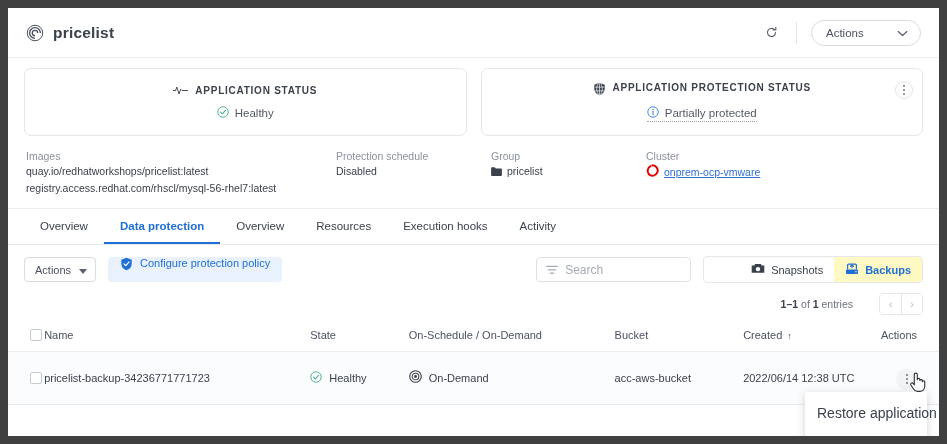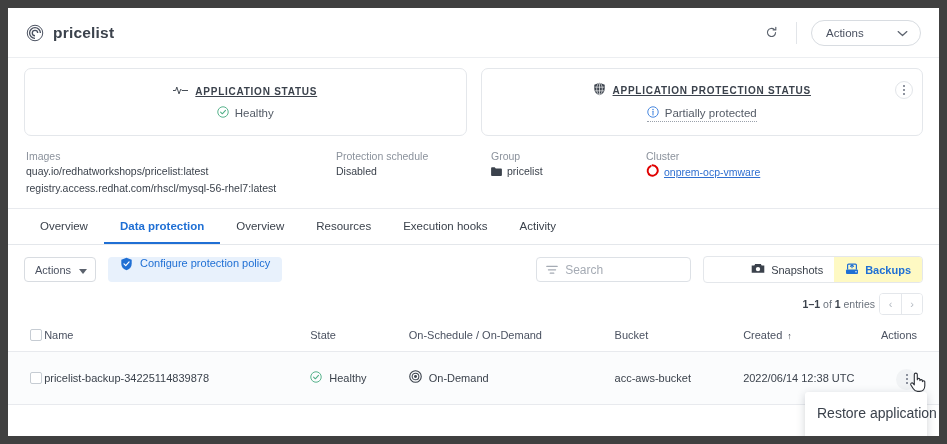--- a/index.html
+++ b/index.html
@@ -45,23 +45,23 @@
   .cards-row {
     display: flex; gap: 14px; padding: 10px 16px 0 16px;
   }
   .card {
     flex: 1; height: 68px; border: 1px solid #e4e7eb; border-radius: 7px;
     background: #fff; position: relative;
     display: flex; flex-direction: column; align-items: center; justify-content: center;
     gap: 8px;
   }
   .card-title {
-    display: flex; align-items: center; gap: 7px;
+    display: flex; align-items: flex-start; gap: 7px;
     font-size: 10px; font-weight: bold; letter-spacing: .75px;
-    color: #3b424c; text-transform: uppercase; text-decoration: underline;
+    color: #3b424c; text-transform: uppercase;
   }
   .card-value { display: flex; align-items: center; gap: 6px; font-size: 11.5px; color: #545b66; }
   .card-value.dotted { border-bottom: 1px dotted #9aa1ab; padding-bottom: 1px; cursor: pointer; }
   .card-kebab {
     position: absolute; right: 9px; top: 12px;
     width: 18px; height: 18px; border: 1px solid #e2e5e9; border-radius: 50%;
     display:flex; align-items:center; justify-content:center; cursor: pointer; background:#fff;
   }
   .kebab-dots { display:flex; flex-direction: column; gap: 2px; align-items:center; }
   .kebab-dots i { width: 2px; height: 2px; background: #6b7280; border-radius: 50%; display:block; }
@@ -112,21 +112,21 @@
   }
   .search-box input::placeholder { color: #a5abb4; }
   .seg-group { display: flex; border-radius: 4px; overflow: hidden; border: 1px solid #e4e7eb; padding-left: 36px; }
   .seg {
     height: 25px; display: flex; align-items: center; gap: 6px; padding: 0 11px;
     font-size: 11px; color: #3b424c; background: #fff; cursor: pointer;
   }
   .seg.active { background: #fef9c3; color: #1f6fd4; font-weight: bold; }
   
   .pagination {
-    display: flex; align-items: center; justify-content: flex-end; gap: 4px;
+    display: flex; align-items: center; justify-content: flex-end; gap: 26px;
     padding: 10px 16px 8px 16px;
   }
   .page-info { font-size: 10.5px; color: #6c737d; }
   .page-info b { color: #3b424c; }
   .pager { display: flex; border: 1px solid #e4e7eb; border-radius: 4px; overflow: hidden; }
   .pager button {
     width: 21px; height: 20px; background: #fff; border: none; cursor: pointer;
     display:flex; align-items:center; justify-content:center; color: #b3b9c1; font-size: 11px;
     font-family: "Liberation Sans", sans-serif;
   }
@@ -382,21 +382,21 @@
           <span>Created</span><span class="sort-arrow">↑</span>
         </th>
         <th class="c-actions">Actions</th>
       </tr>
     </thead>
     <tbody>
       <tr>
         <td class="c-check">
           <span class="cbox"></span>
         </td>
-        <td class="c-name">pricelist-backup-34225114839878</td>
+        <td class="c-name">pricelist-backup-34236771771723</td>
         <td class="c-state">
           <span class="cell-ico">
             <span>
               <svg width="12" height="12" viewBox="0 0 14 14">
                 <circle cx="7" cy="7" r="6.1" fill="none" stroke="#4fae86" stroke-width="1.1"></circle>
                 <path d="M4.2 7.1l2 2 3.7-4" fill="none" stroke="#4fae86" stroke-width="1.25" stroke-linecap="round" stroke-linejoin="round"></path>
               </svg>
             </span>
             <span>Healthy</span>
           </span>

